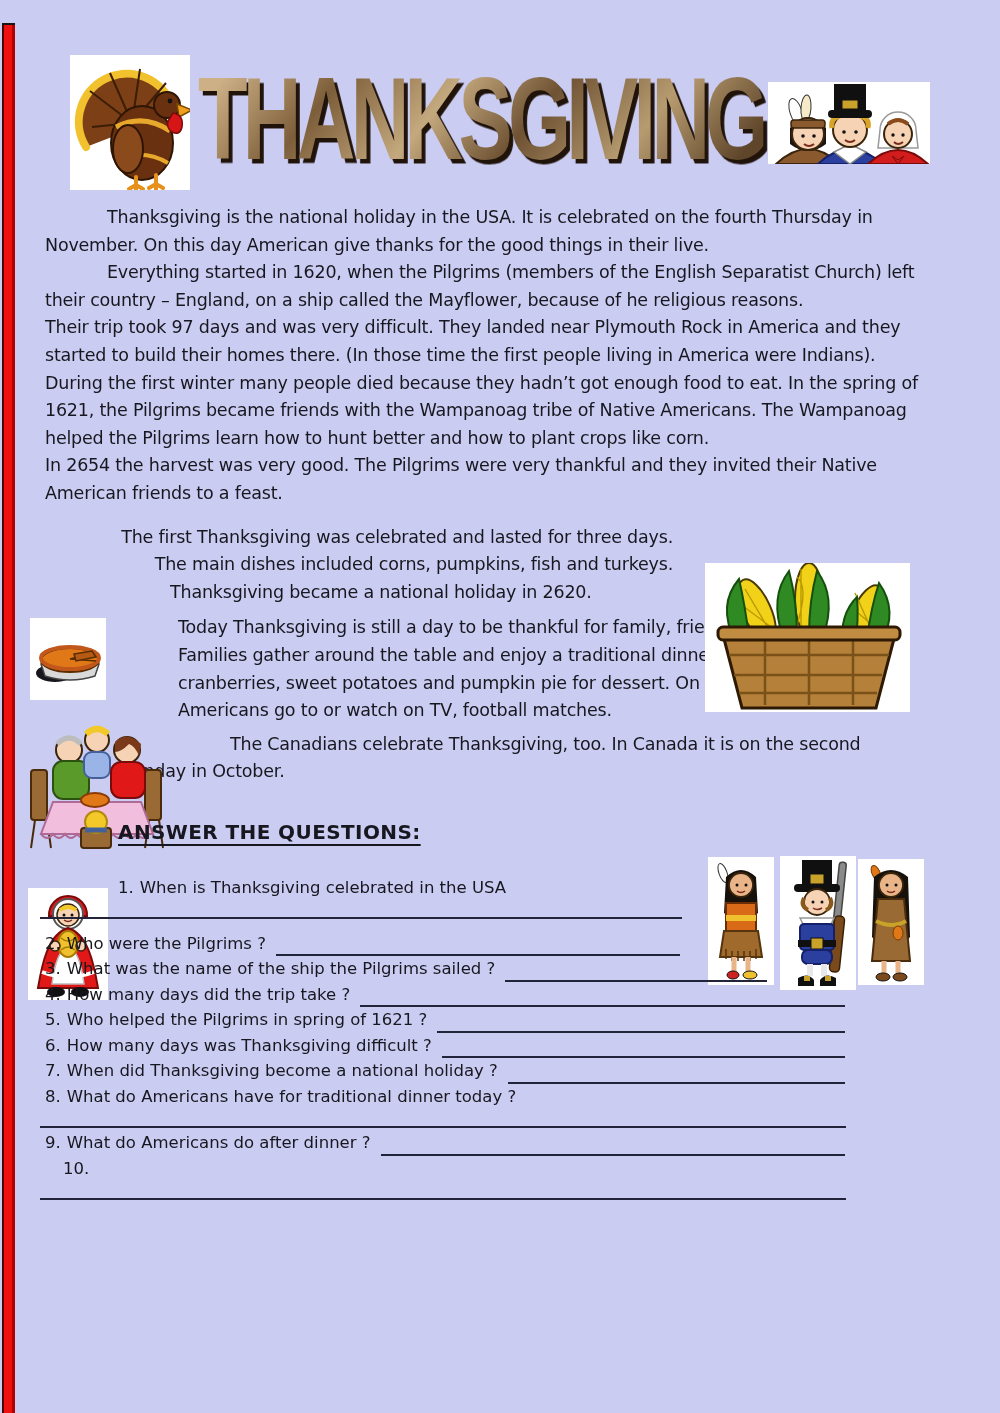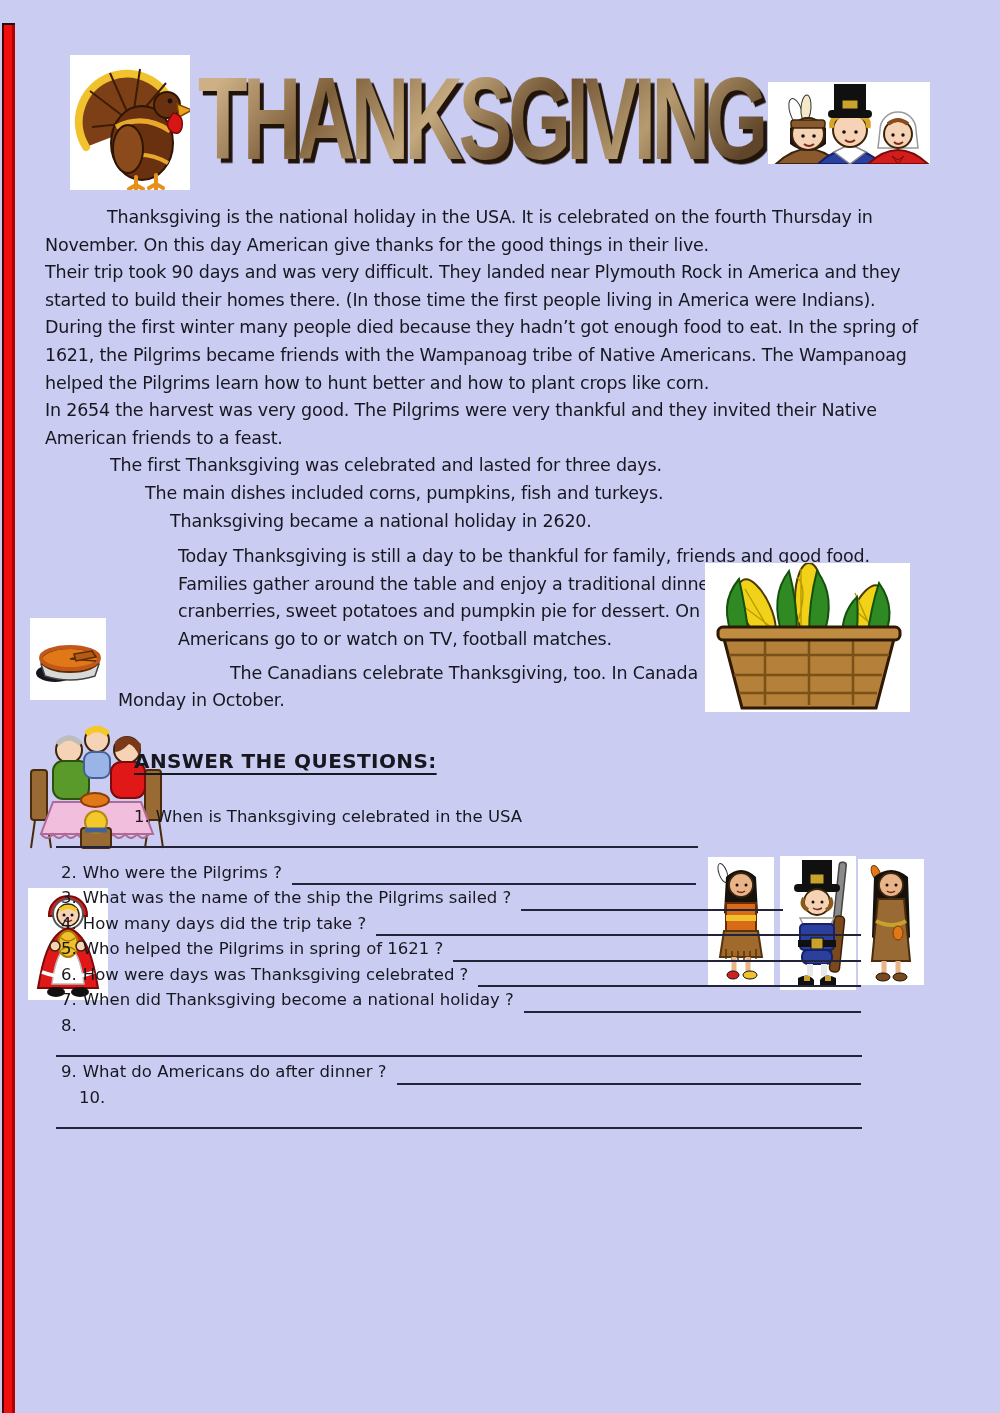--- a/index.html
+++ b/index.html
@@ -30,35 +30,35 @@
     -webkit-background-clip:text;background-clip:text;color:transparent;
     filter:drop-shadow(5px 4px 0 #20130a);
   }
   
   .article{
     position:relative;padding:4px 55px 0 45px;
     font-size:17.5px;line-height:27.6px;letter-spacing:-0.2px;
   }
   .para{margin:0;}
   .para.indent{text-indent:62px;}
-  .feast{margin:0 0 0 100px;width:528px;text-indent:-35px;}
+  .feast{margin:16px 0 0 100px;width:528px;text-indent:-35px;text-align:right;}
   .holiday{margin:0 0 0 125px;}
   .today{margin:8px 0 0 133px;width:742px;}
   .canada{margin:6px 0 0 73px;width:800px;text-indent:112px;}
   
   .pie-box{left:30px;top:618px;width:76px;height:82px;}
   .corn-box{left:705px;top:563px;width:205px;height:149px;}
   .img-free{position:absolute;}
   .family-img{left:25px;top:712px;width:142px;height:140px;}
   .lady-box{left:28px;top:888px;width:80px;height:112px;}
   .fig-a{left:708px;top:857px;width:66px;height:128px;}
   .fig-b{left:780px;top:856px;width:76px;height:134px;}
   .fig-c{left:858px;top:859px;width:66px;height:126px;}
   
-  .questions{position:relative;padding-left:61px;font-size:16.5px;line-height:25.5px;}
+  .questions{position:relative;padding-left:45px;font-size:16.5px;line-height:25.5px;}
   .q-heading{
     margin:34px 0 0 73px;font-size:20px;font-weight:bold;letter-spacing:0.4px;
     text-decoration:underline;text-underline-offset:5px;text-decoration-thickness:2px;
   }
   .q-row{display:flex;align-items:flex-end;width:800px;margin:0;}
   .q-row .q-num{margin-right:6px;white-space:nowrap;}
   .q-row .q-text{white-space:nowrap;}
   .q-row .blank{flex:1;border-bottom:2px solid #23233a;height:1.05em;margin-left:10px;min-width:40px;}
   .q-row[data-q="1"]{margin:30px 0 0 73px;width:auto;}
   .q-row[data-q="2"]{width:635px;margin-top:12px;}
@@ -133,21 +133,22 @@
         <circle cx="135" cy="53" r="1.7" fill="#111"></circle>
       <path d="M126 60 q4 4 9 0" stroke="#7a2a1a" stroke-width="2" fill="none"></path>
       <path d="M124 74 l6 4 6 -4 -6 8 z" fill="#d31d1d" stroke="#7a0b0b"></path>
     </svg>
   </div>
 </header>
 
 <main class="article">
   <div>
       <p class="para indent">Thanksgiving is the national holiday in the USA. It is celebrated on the fourth Thursday in November. On this day American give thanks for the good things in their live.</p>
-      <p class="para">Their trip took 90 days and was very difficult. They landed near Plymouth Rock in America and they started to build their homes there. (In those time the first people living in America were Indians).</p>
+      <p class="para indent">Everything started in 1620, when the Pilgrims (members of the English Separatist Church) left their country – England, on a ship called the Mayflower, because of he religious reasons.</p>
+      <p class="para">Their trip took 97 days and was very difficult. They landed near Plymouth Rock in America and they started to build their homes there. (In those time the first people living in America were Indians).</p>
       <p class="para">During the first winter many people died because they hadn’t got enough food to eat. In the spring of 1621, the Pilgrims became friends with the Wampanoag tribe of Native Americans. The Wampanoag helped the Pilgrims learn how to hunt better and how to plant crops like corn.</p>
       <p class="para">In 2654 the harvest was very good. The Pilgrims were very thankful and they invited their Native American friends to a feast.</p>
     </div>
   <p class="para feast">The first Thanksgiving was celebrated and lasted for three days. The main dishes included corns, pumpkins, fish and turkeys.</p>
   <p class="para holiday">Thanksgiving became a national holiday in 2620.</p>
   <p class="para today">Today Thanksgiving is still a day to be thankful for family, friends and good food. Families gather around the table and enjoy a traditional dinner of roast turkey with cranberries, sweet potatoes and pumpkin pie for dessert. On this day many Americans go to or watch on TV, football matches.</p>
   <p class="para canada">The Canadians celebrate Thanksgiving, too. In Canada it is on the second Monday in October.</p>
 </main>
 
 <div class="img-box pie-box">
@@ -319,30 +320,31 @@
     <span class="q-text">How many days did the trip take ?</span>
     <span class="blank"></span>
   </div>
       <div class="q-row" data-q="5">
     <span class="q-num">5.</span>
     <span class="q-text">Who helped the Pilgrims in spring of 1621 ?</span>
     <span class="blank"></span>
   </div>
       <div class="q-row" data-q="6">
     <span class="q-num">6.</span>
-    <span class="q-text">How were days was Thanksgiving celebrated ?</span>
+    <span class="q-text">How many days was Thanksgiving difficult ?</span>
     <span class="blank"></span>
   </div>
       <div class="q-row" data-q="7">
     <span class="q-num">7.</span>
     <span class="q-text">When did Thanksgiving become a national holiday ?</span>
     <span class="blank"></span>
   </div>
       <div class="q-row" data-q="8">
     <span class="q-num">8.</span>
+    <span class="q-text">What do Americans have for traditional dinner today ?</span>
 
   </div>
       <div class="q-line long"></div>
       <div class="q-row" data-q="9">
     <span class="q-num">9.</span>
     <span class="q-text">What do Americans do after dinner ?</span>
     <span class="blank"></span>
   </div>
       <div class="q-row" data-q="10">
     <span class="q-num">10.</span>

